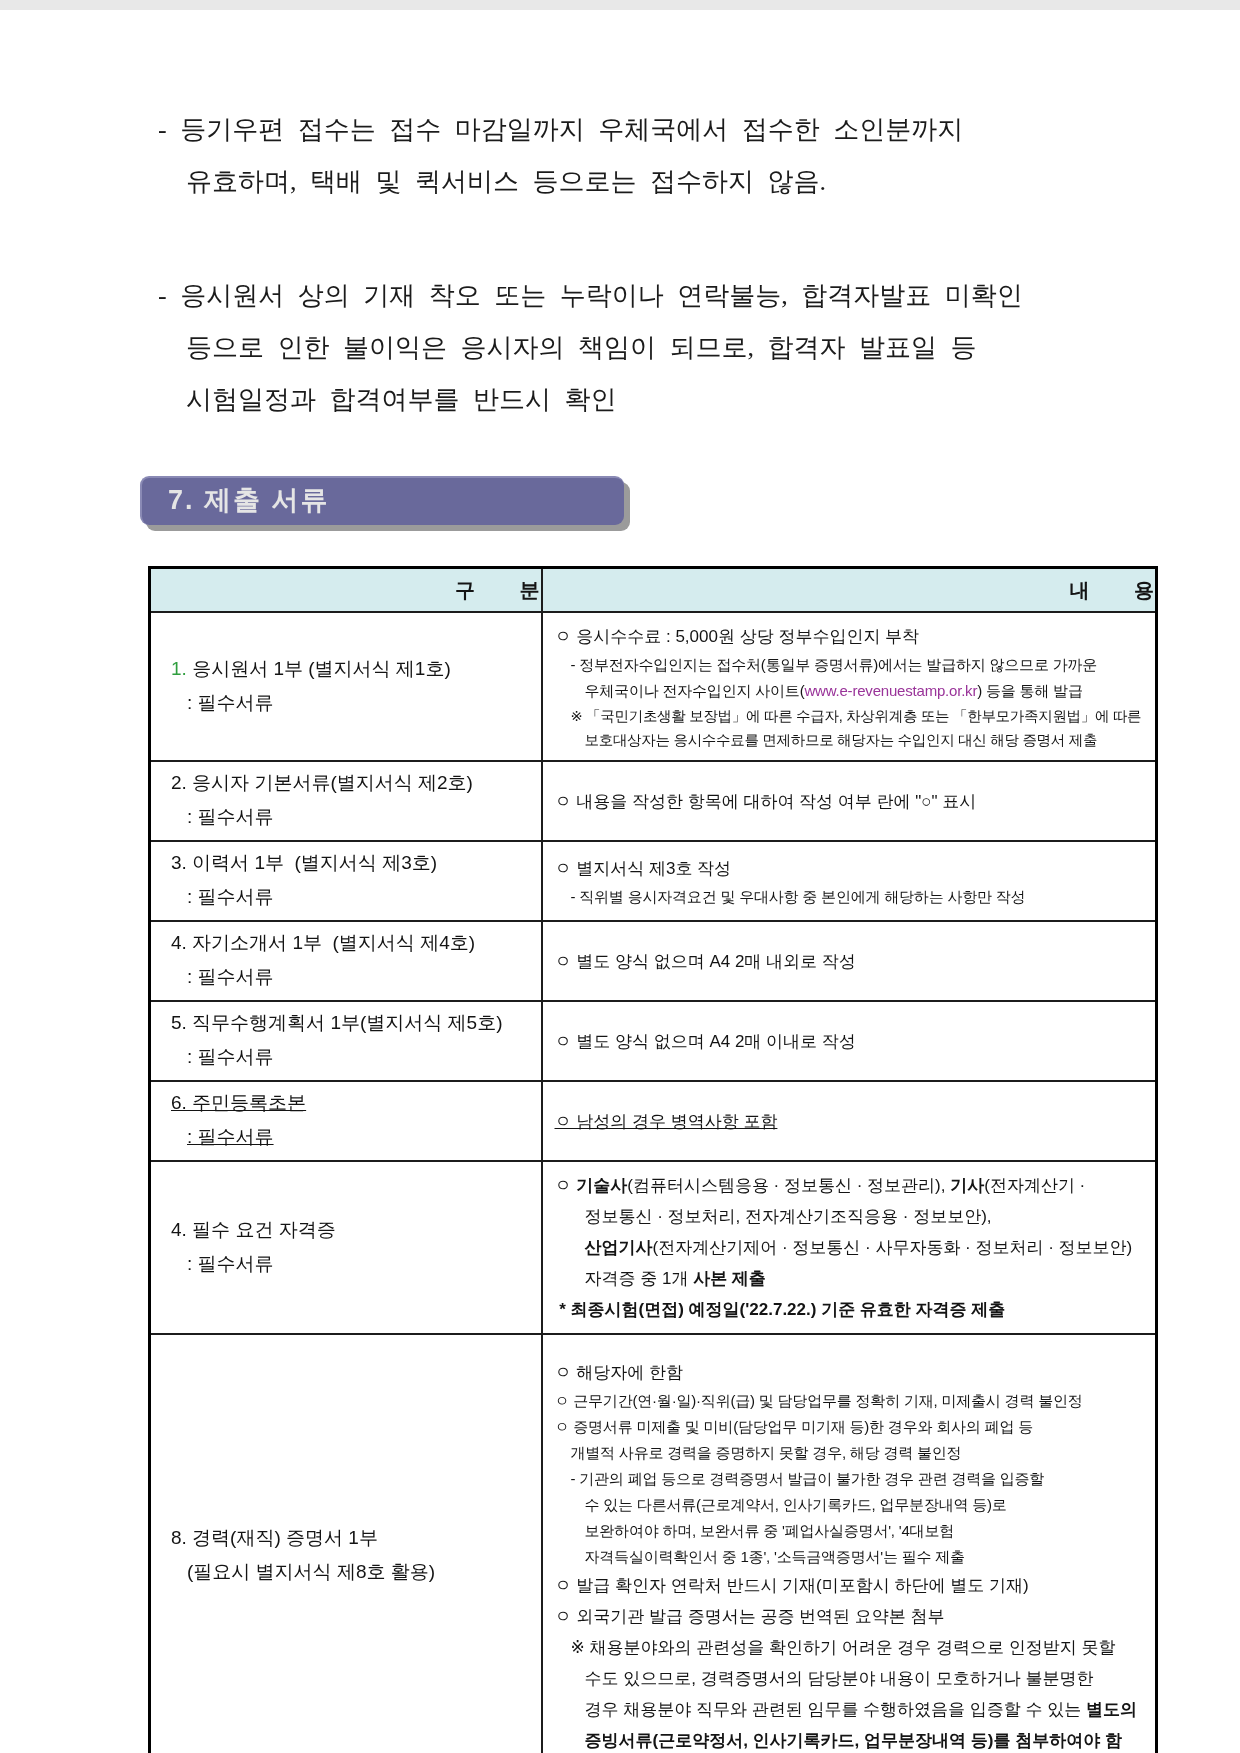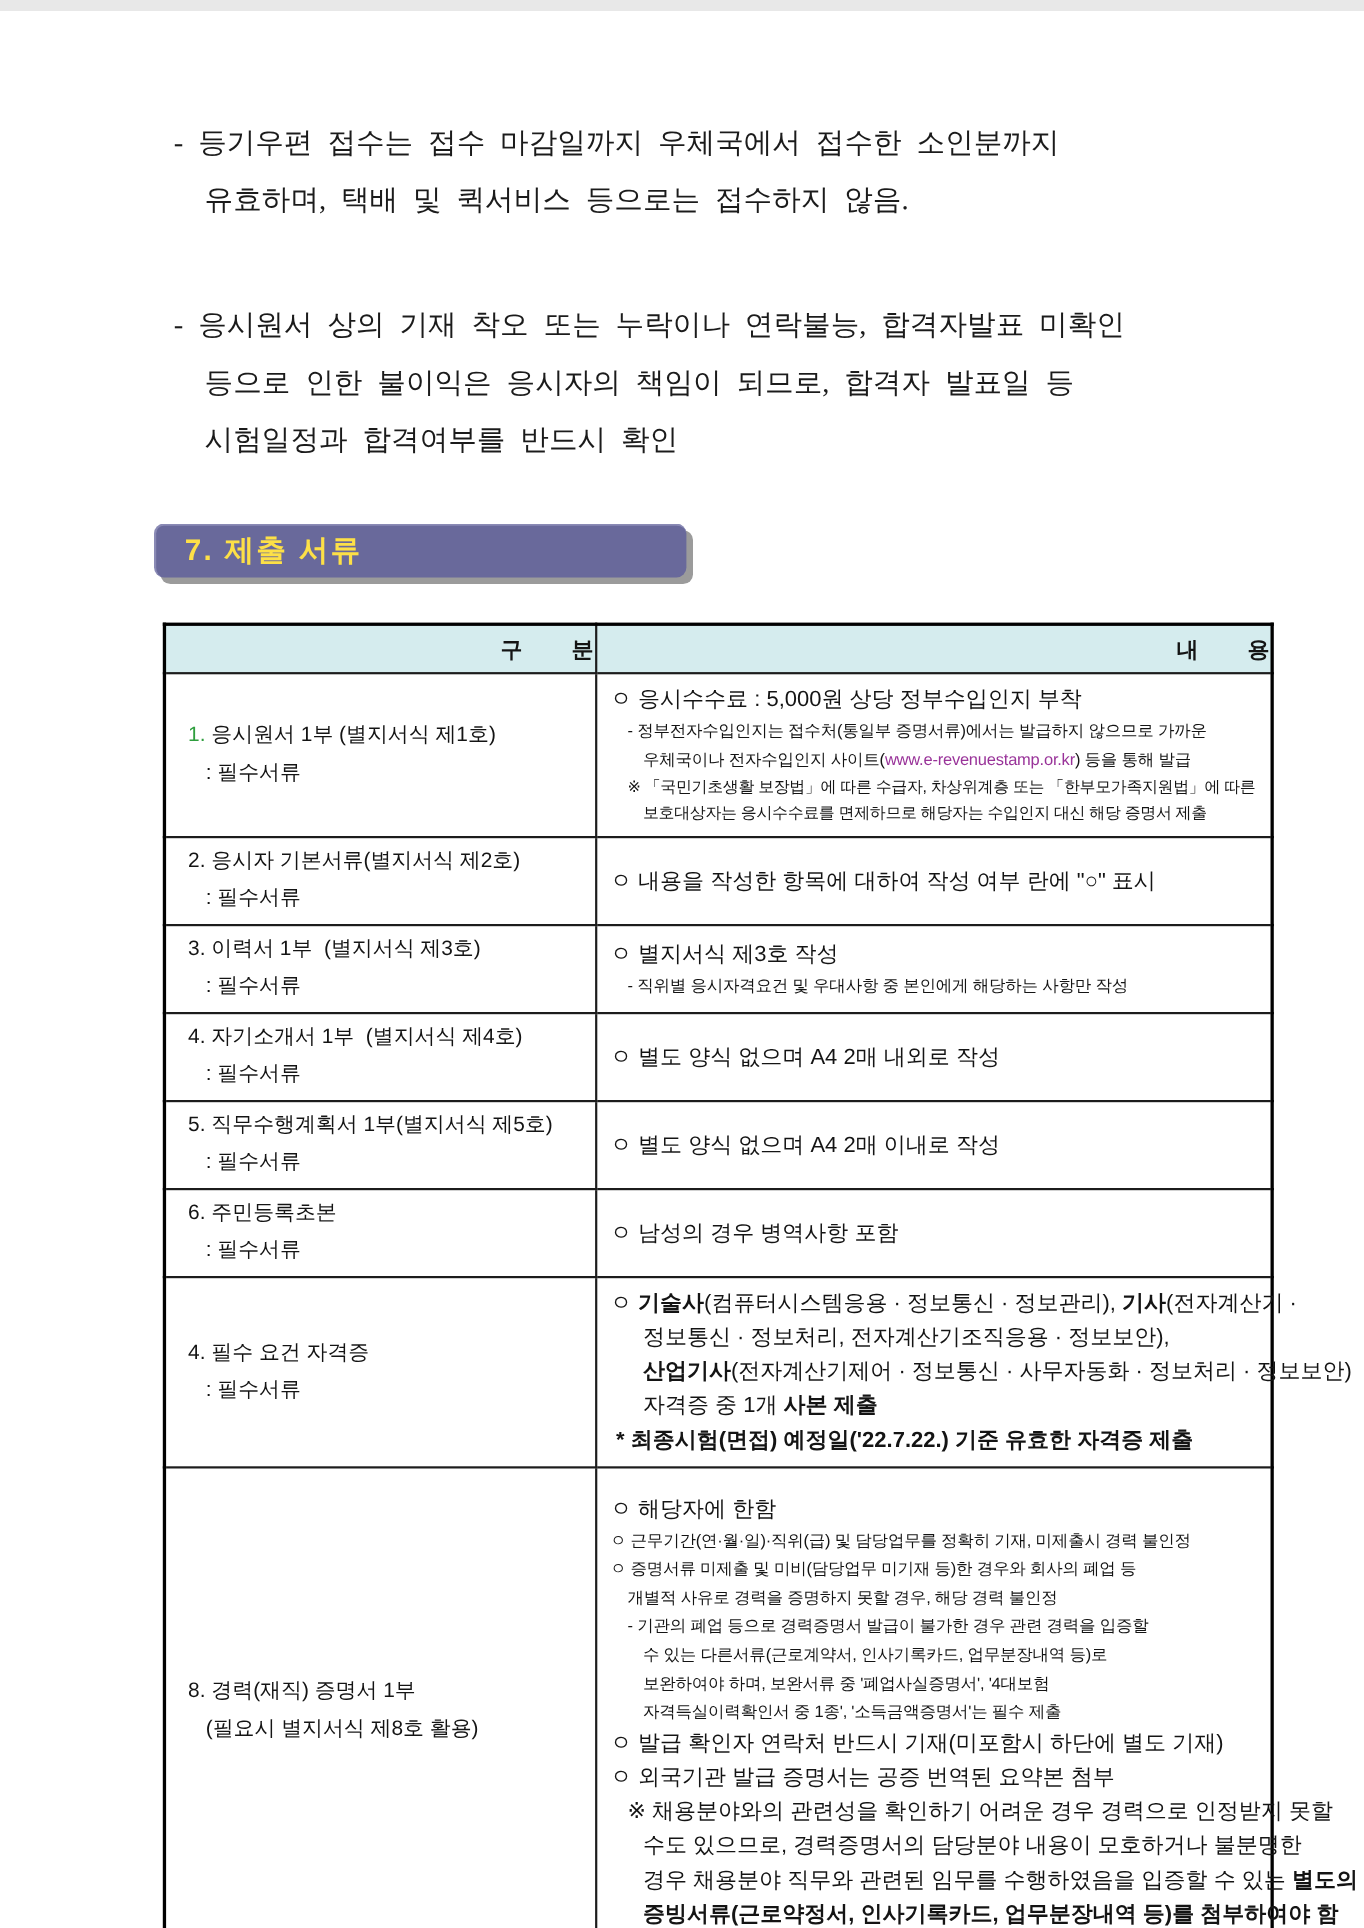--- a/index.html
+++ b/index.html
@@ -26,38 +26,38 @@
   .iline.cont{padding-left:28px;}
   
   .badge{
     position:absolute;left:140px;top:466px;width:482px;height:47px;
     background:var(--accent);border-radius:9px;
     box-shadow:6px 6px 0 var(--shadow_gray);
     border-top:2px solid #8a8ab5;border-left:2px solid #8a8ab5;
   }
   .badge span{
     display:block;padding-left:26px;line-height:45px;
-    color:#fde047;font-weight:bold;font-size:27px;letter-spacing:2px;
+    color:#e5e5e5;font-weight:bold;font-size:27px;letter-spacing:2px;
   }
   
   .doc-table{
     position:absolute;left:148px;top:556px;width:1007px;
     border-collapse:collapse;table-layout:fixed;
     border:3px solid #000;
   }
   .doc-table th,.doc-table td{border:2px solid #1c1c1c;vertical-align:middle;}
   .doc-table th{
     background:var(--table_header_bg);height:40px;
     font-size:20px;font-weight:bold;white-space:pre;text-align:right;
   }
   td.cellL{padding:4px 6px 6px 20px;}
   td.cellR{padding:8px 4px 8px 12px;}
   .tline{white-space:pre;}
   .cellL .tline{font-size:19px;line-height:34px;}
-  .cellR .szn{font-size:20px;line-height:31px;}
+  .cellR .szn{font-size:17px;line-height:31px;}
   .cellR .szs{font-size:15px;line-height:26px;letter-spacing:-0.2px;}
   .cellR .szxs{font-size:14.5px;line-height:24px;letter-spacing:-0.3px;}
   .ind1{padding-left:16px;}
   .ind2{padding-left:30px;}
   .b{font-weight:bold;}
   .green{color:var(--number_green);}
   .link{color:var(--link_purple);}
 </style>
 </head>
 <body>
@@ -135,21 +135,21 @@
         </tr>
         <tr style="height: 63px;">
           <td class="cellL">
             <div class="tline ind0 szn"><span>5. 직무수행계획서 1부(별지서식 제5호)</span></div>
             <div class="tline ind1 szn"><span>: 필수서류</span></div>
           </td>
           <td class="cellR">
             <div class="tline ind0 szn"><span>ㅇ 별도 양식 없으며 A4 2매 이내로 작성</span></div>
           </td>
         </tr>
-        <tr style="height: 62px;">
+        <tr style="height: 62px; text-decoration: underline;">
           <td class="cellL">
             <div class="tline ind0 szn"><span>6. 주민등록초본</span></div>
             <div class="tline ind1 szn"><span>: 필수서류</span></div>
           </td>
           <td class="cellR">
             <div class="tline ind0 szn"><span>ㅇ 남성의 경우 병역사항 포함</span></div>
           </td>
         </tr>
         <tr style="height: 147px;">
           <td class="cellL">

